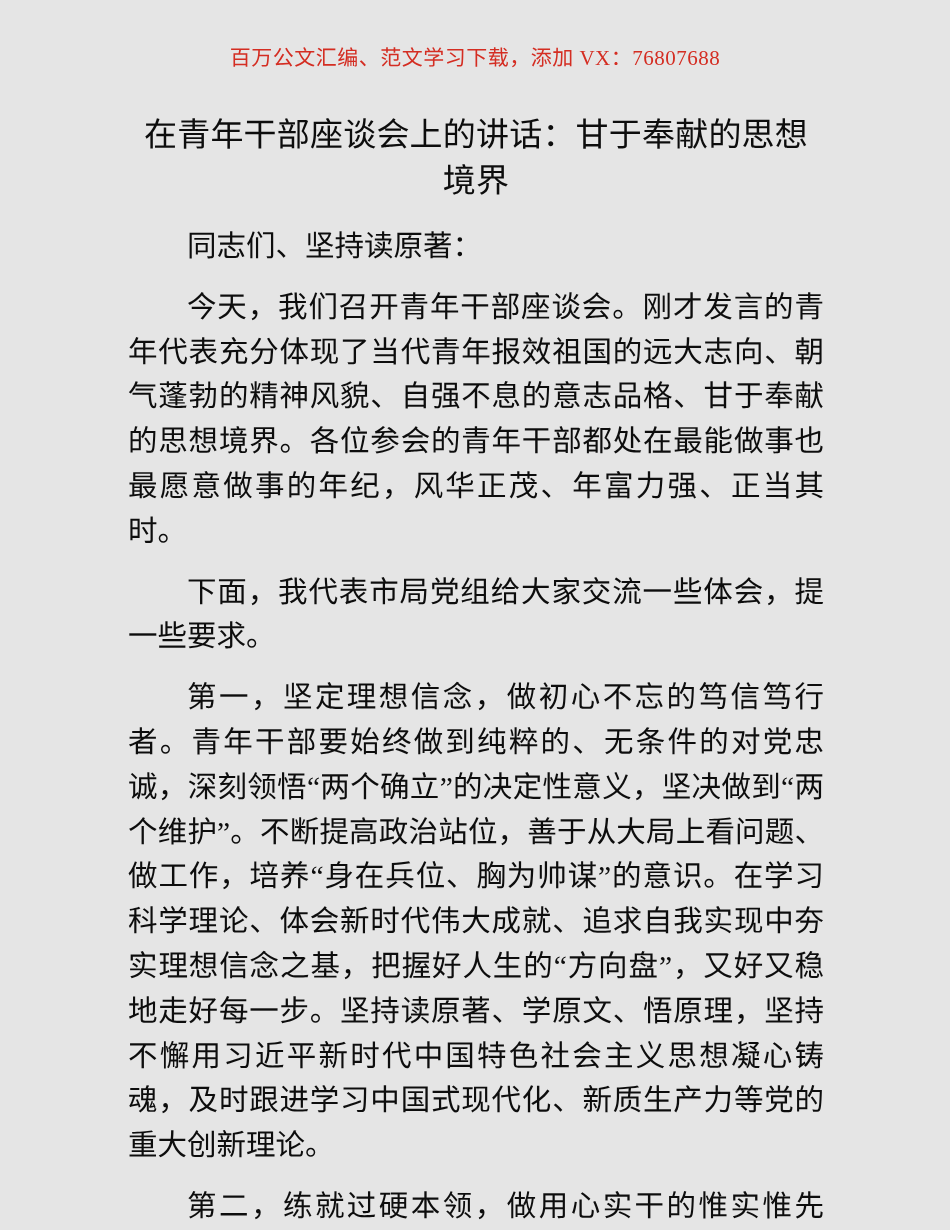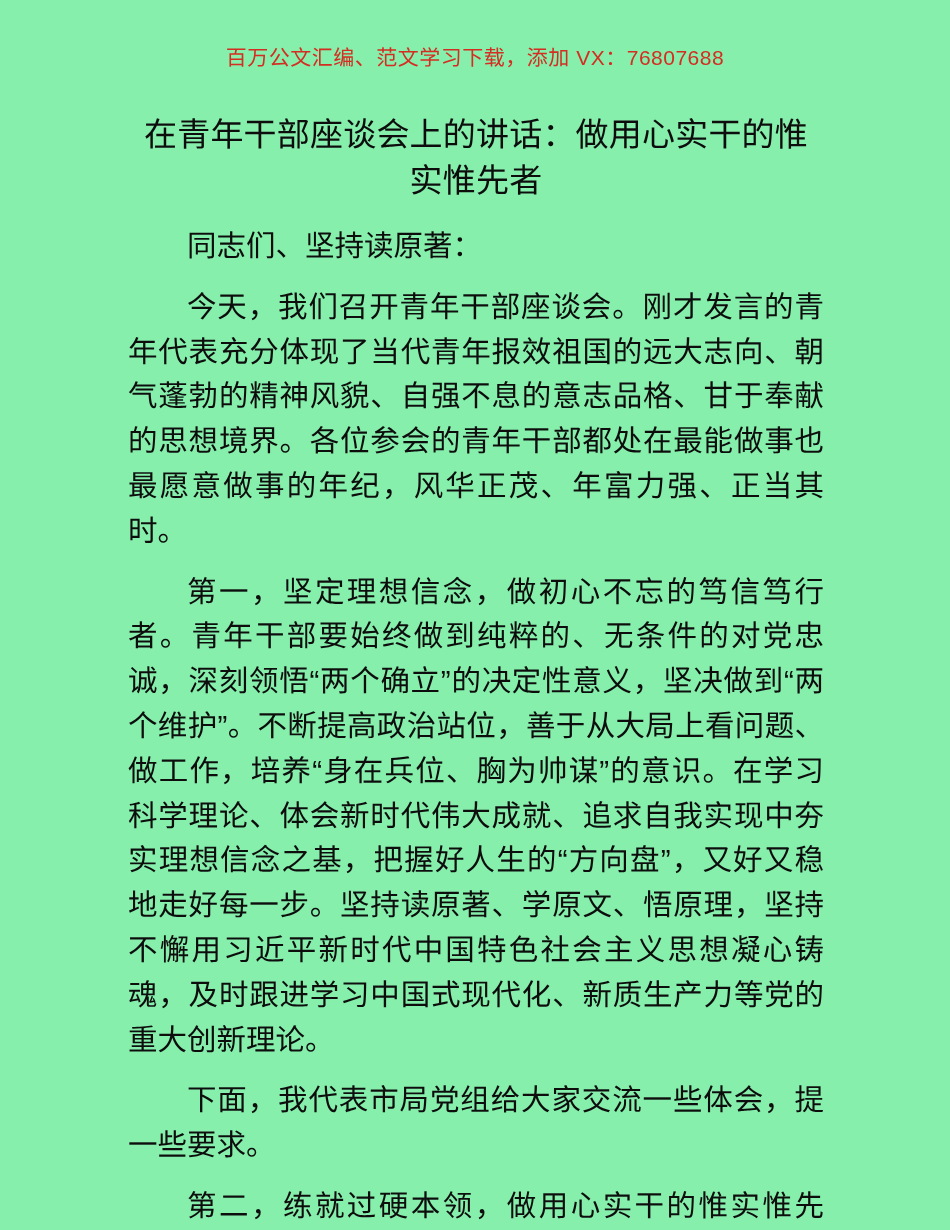--- a/index.html
+++ b/index.html
@@ -6,23 +6,23 @@
   html, body {
     margin: 0;
     padding: 0;
     background: #ffffff;
   }
 
   .page {
     position: relative;
     width: 950px;
     height: 1230px;
-    background: #86efac;
+    background: #e5e5e5;
     overflow: hidden;
-    font-family: Liberation Sans, sans-serif;
+    font-family: Liberation Serif, serif;
     -webkit-font-smoothing: antialiased;
   }
 
   
   .promo-header {
     position: absolute;
     top: 44px;
     left: 0;
     width: 950px;
     text-align: center;
@@ -74,27 +74,27 @@
 </style>
 </head>
 <body>
 
 <div class="page">
 
   <div class="promo-header">百万公文汇编、范文学习下载，添加 VX：76807688</div>
 
   <div class="doc-body">
 
-    <h1 class="doc-title">在青年干部座谈会上的讲话：做用心实干的惟实惟先者</h1>
+    <h1 class="doc-title">在青年干部座谈会上的讲话：甘于奉献的思想境界</h1>
 
     <p class="doc-para first-after-title">同志们、坚持读原著：</p>
 
     <p class="doc-para">今天，我们召开青年干部座谈会。刚才发言的青年代表充分体现了当代青年报效祖国的远大志向、朝气蓬勃的精神风貌、自强不息的意志品格、甘于奉献的思想境界。各位参会的青年干部都处在最能做事也最愿意做事的年纪，风华正茂、年富力强、正当其时。</p>
 
+    <p class="doc-para">下面，我代表市局党组给大家交流一些体会，提一些要求。</p>
+
     <p class="doc-para">第一，坚定理想信念，做初心不忘的笃信笃行者。青年干部要始终做到纯粹的、无条件的对党忠诚，深刻领悟“两个确立”的决定性意义，坚决做到“两个维护”。不断提高政治站位，善于从大局上看问题、做工作，培养“身在兵位、胸为帅谋”的意识。在学习科学理论、体会新时代伟大成就、追求自我实现中夯实理想信念之基，把握好人生的“方向盘”，又好又稳地走好每一步。坚持读原著、学原文、悟原理，坚持不懈用习近平新时代中国特色社会主义思想凝心铸魂，及时跟进学习中国式现代化、新质生产力等党的重大创新理论。</p>
-
-    <p class="doc-para">下面，我代表市局党组给大家交流一些体会，提一些要求。</p>
 
     <p class="doc-para">第二，练就过硬本领，做用心实干的惟实惟先者。敢于担当、勇于担当、善于担当是干部必须具备的基本素质。青年干部要心怀荣誉感责任感使命感，勇于担当作为，甘于吃苦奉</p>
 
   </div>
 
 </div>
 
 </body></html>

